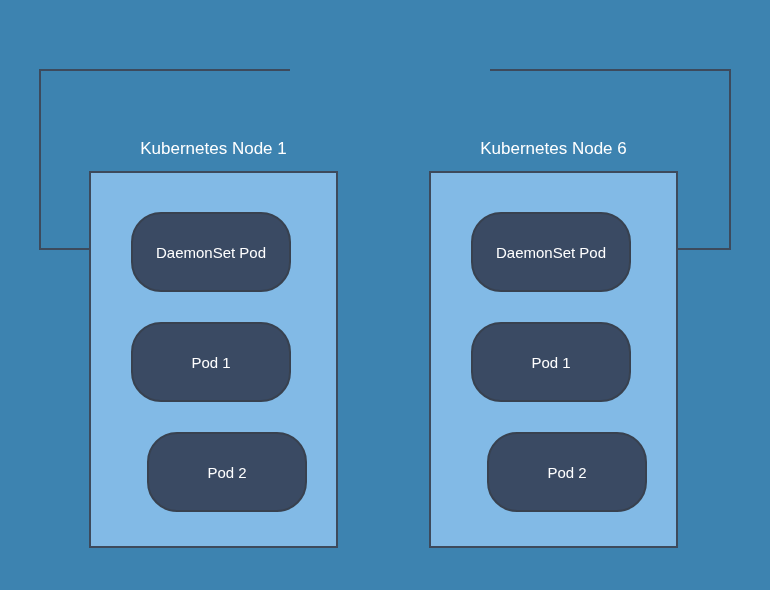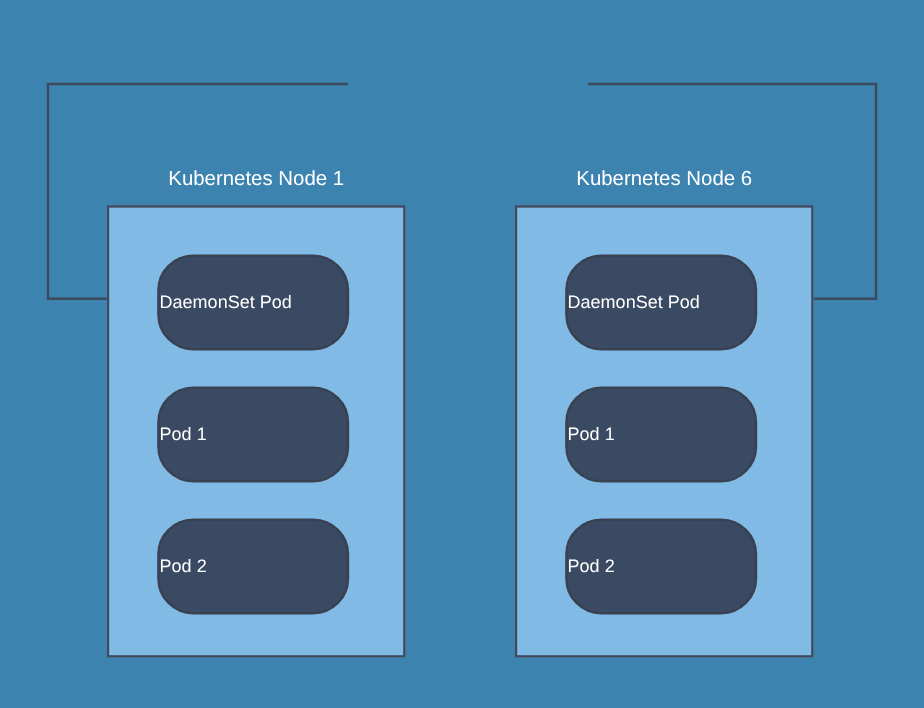--- a/index.html
+++ b/index.html
@@ -79,31 +79,31 @@
     position: absolute;
     width: 160px;
     height: 80px;
     left: 40px;
     box-sizing: border-box;
     background: #3a4a63;
     border: 2px solid #38414f;
     border-radius: 30px;
     display: flex;
     align-items: center;
-    justify-content: flex-start;
+    justify-content: center;
   }
   .pod-label {
     color: #ffffff;
     font-size: 15px;
     line-height: 1;
     white-space: nowrap;
   }
   .pod.slot0 { top: 39px; }
   .pod.slot1 { top: 149px; }
-  .pod.slot2 { top: 259px; }
+  .pod.slot2 { top: 259px; margin-left: 16px; }
 </style>
 </head>
 <body>
 
 <div id="canvas">
 
   <svg id="wires" viewBox="0 0 770 590" width="770" height="590">
 
     <g>
       <path d="M 290 70 L 40 70 L 40 249 L 112 249" fill="none" stroke="#3d4a5c" stroke-width="2"></path>

